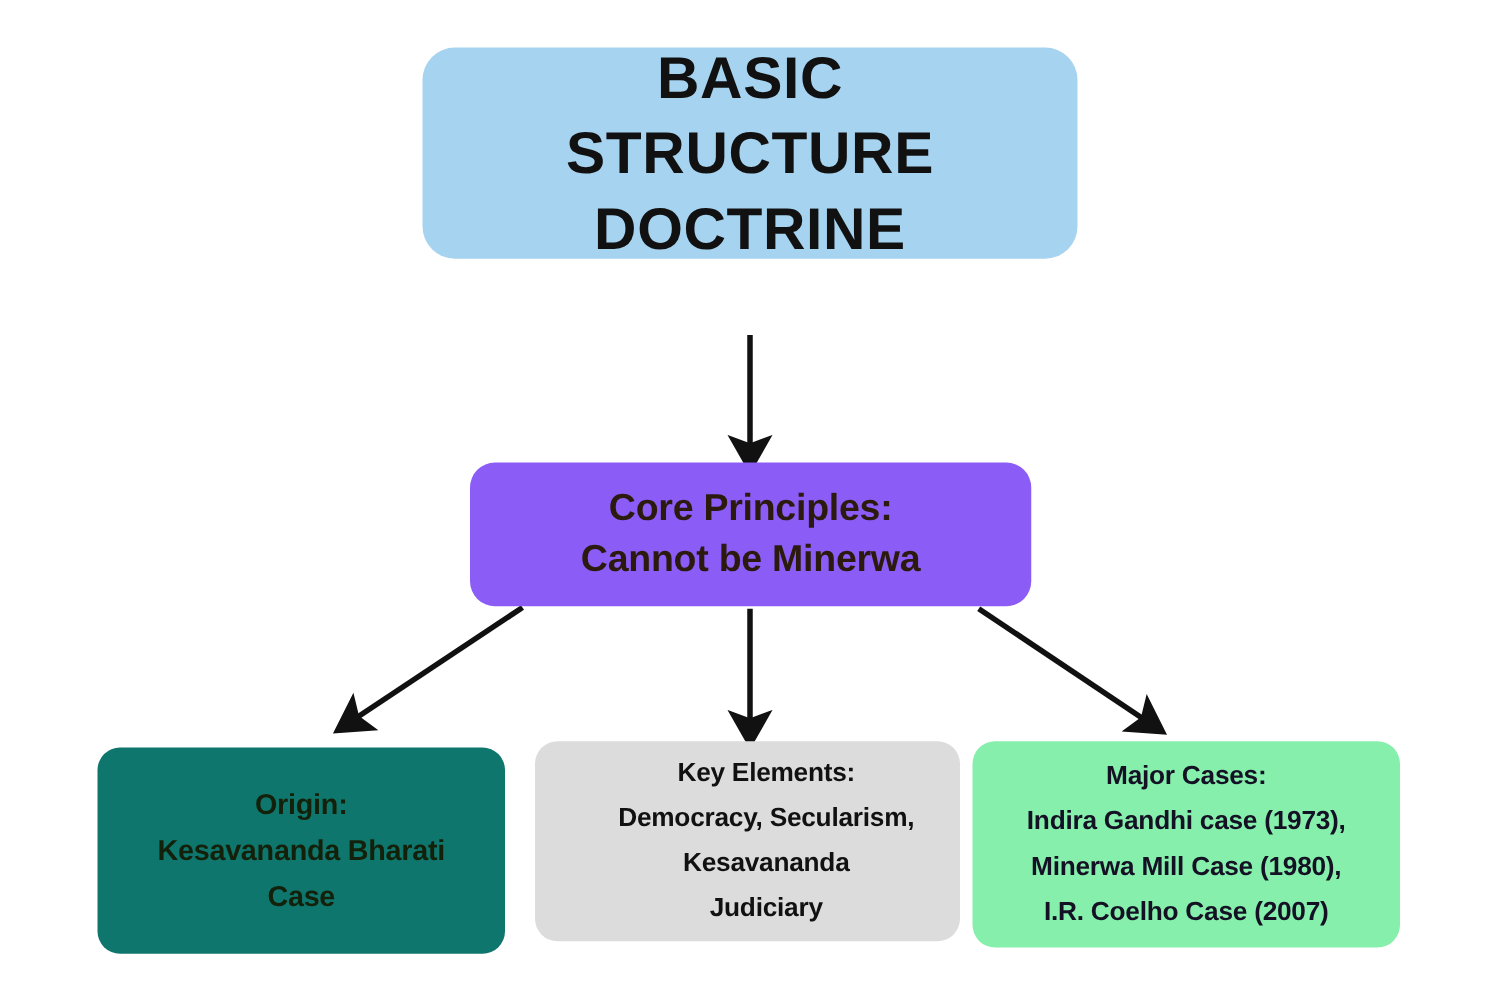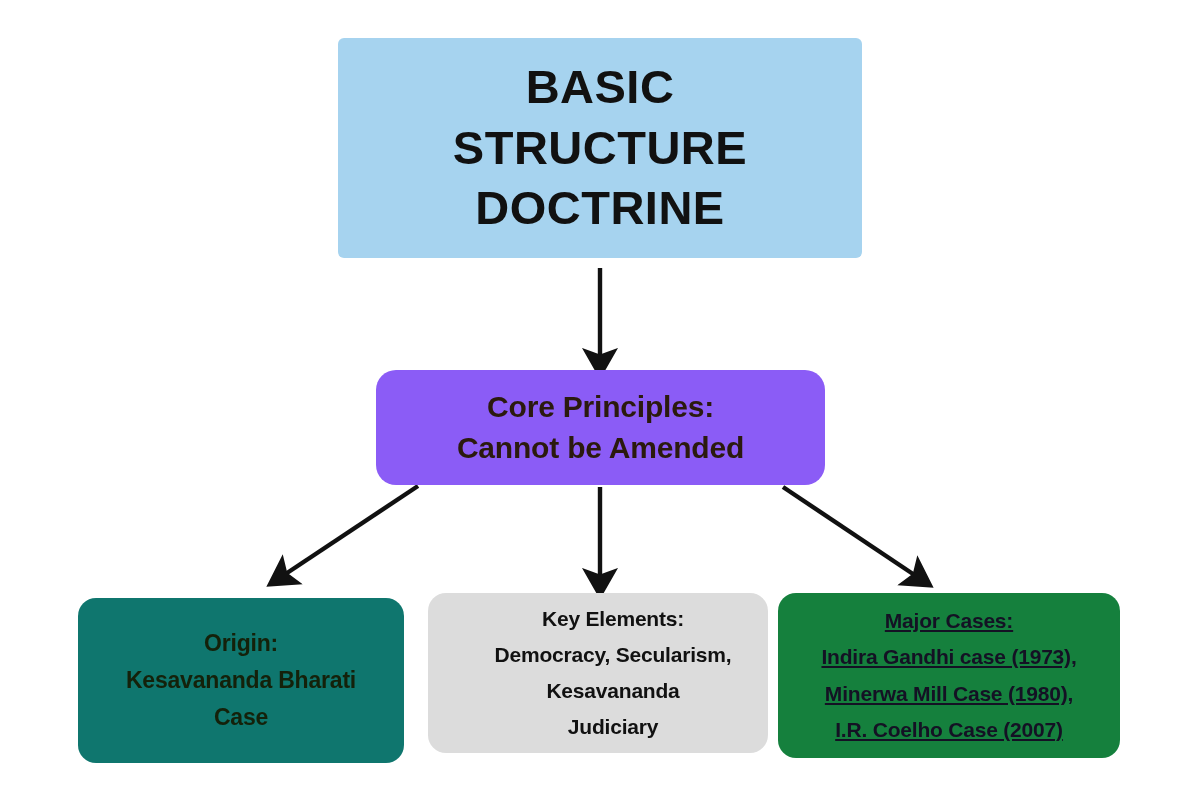--- a/index.html
+++ b/index.html
@@ -40,22 +40,22 @@
   .node .line {
     display: block;
     white-space: nowrap;
   }
 
   
   #node-root {
     left: 338px;
     top: 38px;
     width: 524px;
-    height: 220px;
-    border-radius: 6px;
+    height: 169px;
+    border-radius: 26px;
     font-size: 47px;
     line-height: 1.29;
     letter-spacing: 0.5px;
     font-family: "Liberation Sans", sans-serif;
   }
 
   
   #node-core {
     left: 376px;
     top: 370px;
@@ -133,36 +133,36 @@
   </svg>
 
   <div class="node" id="node-root" style="background: rgb(166, 211, 239); color: rgb(17, 17, 17);">
     <span class="line">BASIC</span>
     <span class="line">STRUCTURE</span>
     <span class="line">DOCTRINE</span>
   </div>
 
   <div class="node" id="node-core" style="background: #8b5cf6; color: rgb(43, 26, 14);">
     <span class="line">Core Principles:</span>
-    <span class="line">Cannot be Amended</span>
+    <span class="line">Cannot be Minerwa</span>
   </div>
 
   <div class="node" id="node-origin" style="background: #0f766e; color: rgb(20, 33, 10);">
     <span class="line">Origin:</span>
     <span class="line">Kesavananda Bharati</span>
     <span class="line">Case</span>
   </div>
 
   <div class="node" id="node-key-elements" style="background: rgb(220, 220, 220); color: rgb(17, 17, 17); padding-left: 40px;">
     <span class="line">Key Elements:</span>
     <span class="line">Democracy, Secularism,</span>
     <span class="line">Kesavananda</span>
     <span class="line">Judiciary</span>
   </div>
 
-  <div class="node" id="node-major-cases" style="background: #15803d; color: rgb(20, 17, 36); text-decoration: underline;">
+  <div class="node" id="node-major-cases" style="background: #86efac; color: rgb(20, 17, 36);">
     <span class="line">Major Cases:</span>
     <span class="line">Indira Gandhi case (1973),</span>
     <span class="line">Minerwa Mill Case (1980),</span>
     <span class="line">I.R. Coelho Case (2007)</span>
   </div>
 
 </div>
 
 </body></html>

